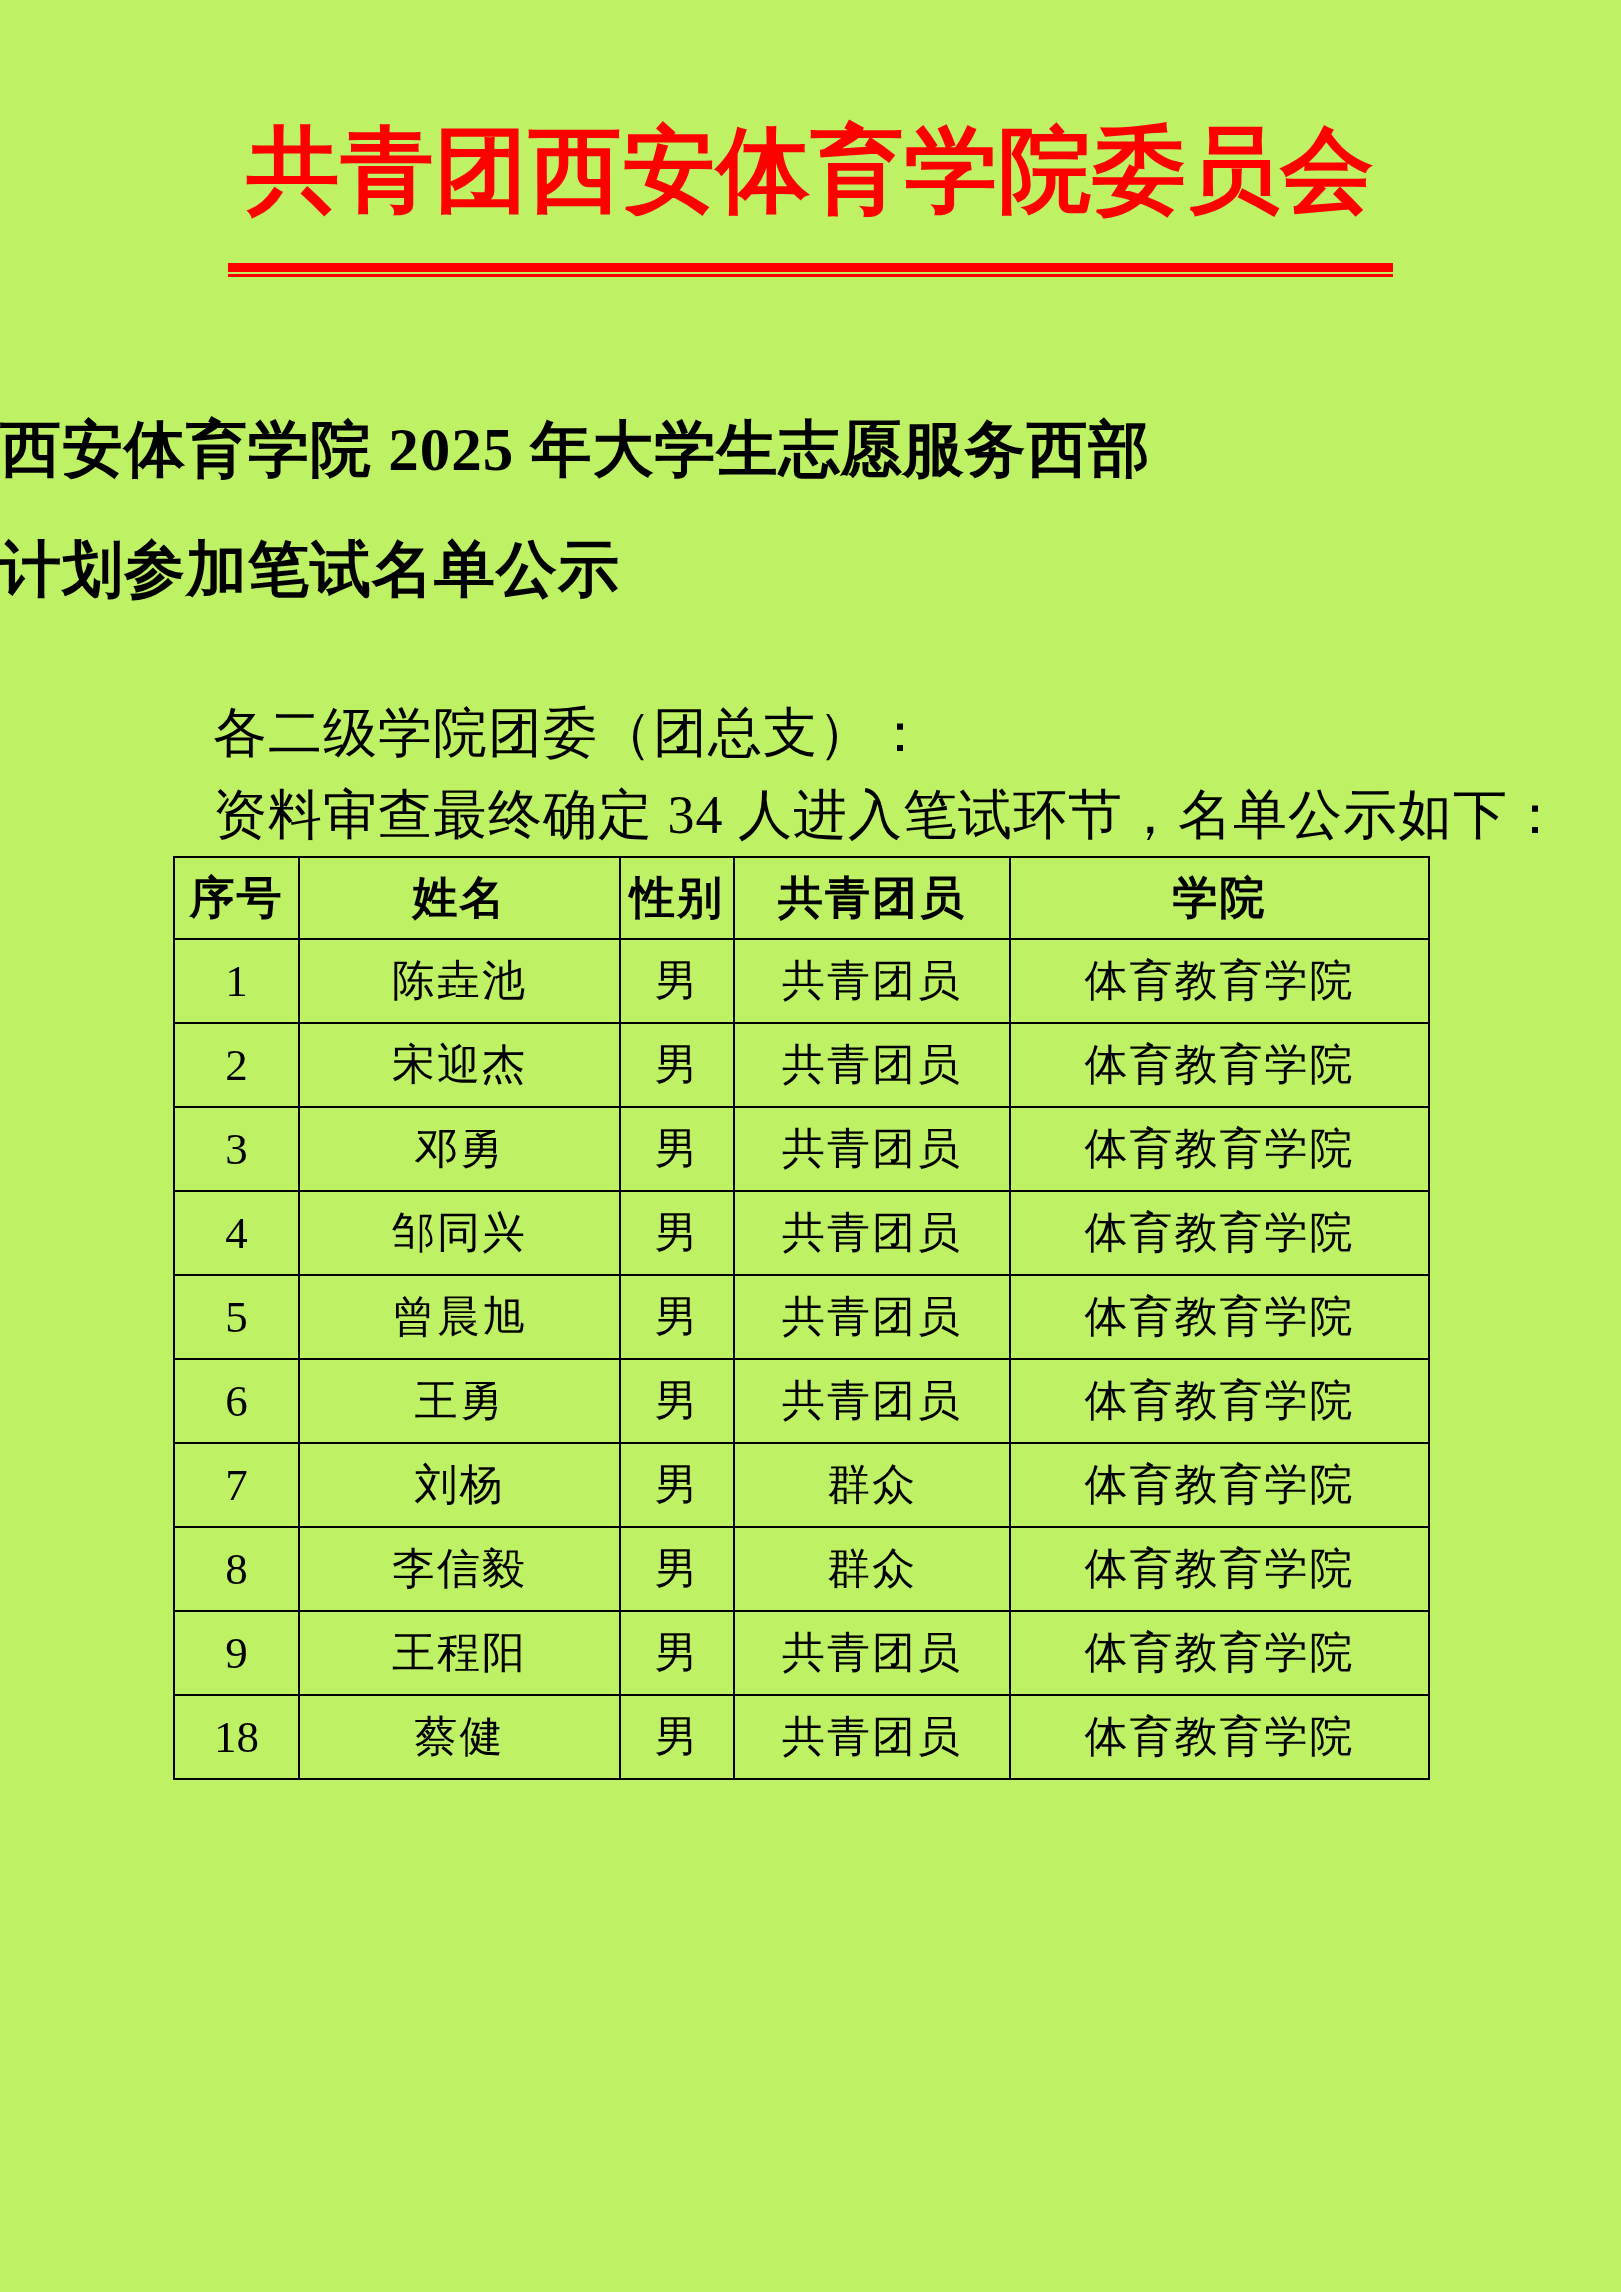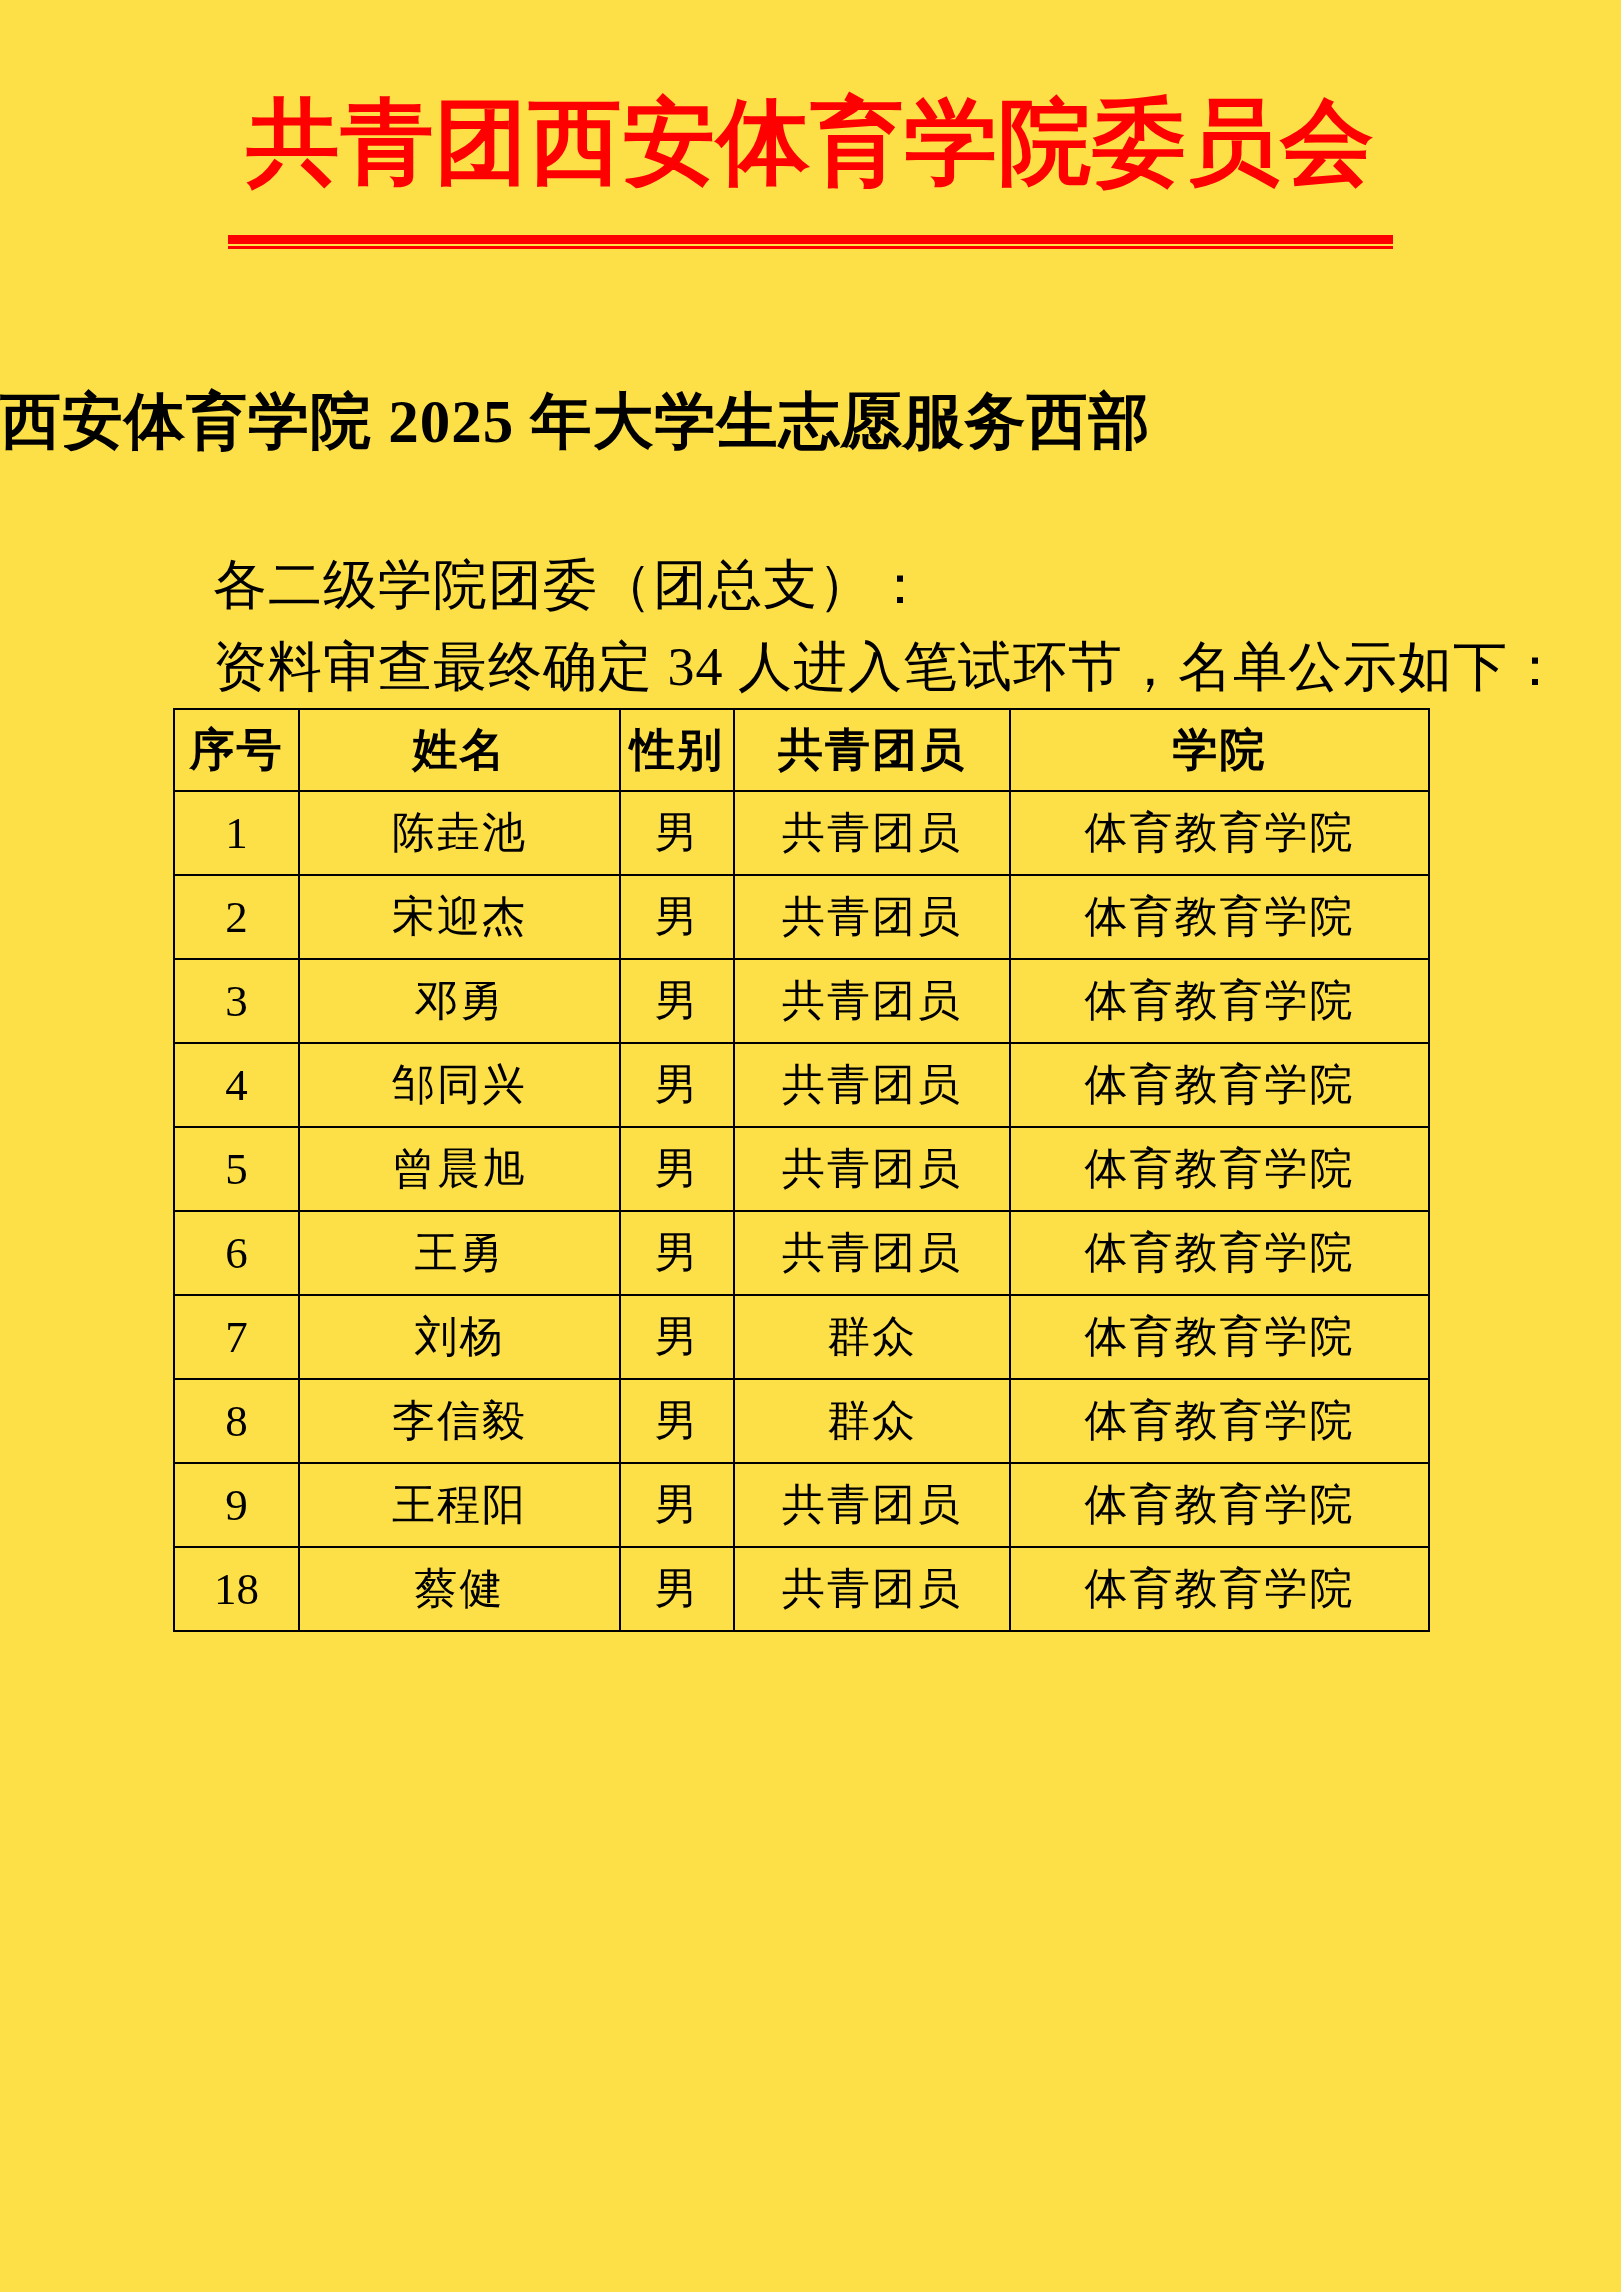--- a/index.html
+++ b/index.html
@@ -1,25 +1,25 @@
 <!DOCTYPE html>
 <html><head>
 <meta charset="utf-8">
 <style>
   * { box-sizing: border-box; }
   html, body { margin: 0; padding: 0; background: #ffffff; }
   .page {
     position: relative;
     width: 1621px;
     height: 2293px;
-    background: #fde047;
+    background: #bef264;
     overflow: hidden;
     font-family: "Liberation Serif", "DejaVu Serif", serif;
     color: #000000;
-    padding-top: 92px;
+    padding-top: 120px;
   }
   .doc-header {
     margin: 0;
     text-align: center;
     font-size: 93px;
     line-height: 1.1;
     font-weight: 700;
     color: #ff0000;
     letter-spacing: 1px;
     white-space: nowrap;
@@ -80,20 +80,21 @@
 
   <h1 class="doc-header">共青团西安体育学院委员会</h1>
 
   <div class="red-rule">
     <div class="thick"></div>
     <div class="thin"></div>
   </div>
 
   <div class="doc-title">
     <div>西安体育学院 2025 年大学生志愿服务西部</div>
+    <div>计划参加笔试名单公示</div>
   </div>
 
   <div class="body-text">
     <div>各二级学院团委（团总支）：</div>
     <div>资料审查最终确定 34 人进入笔试环节，名单公示如下：</div>
   </div>
 
   <table class="roster">
     <colgroup>
       <col class="c-no">

